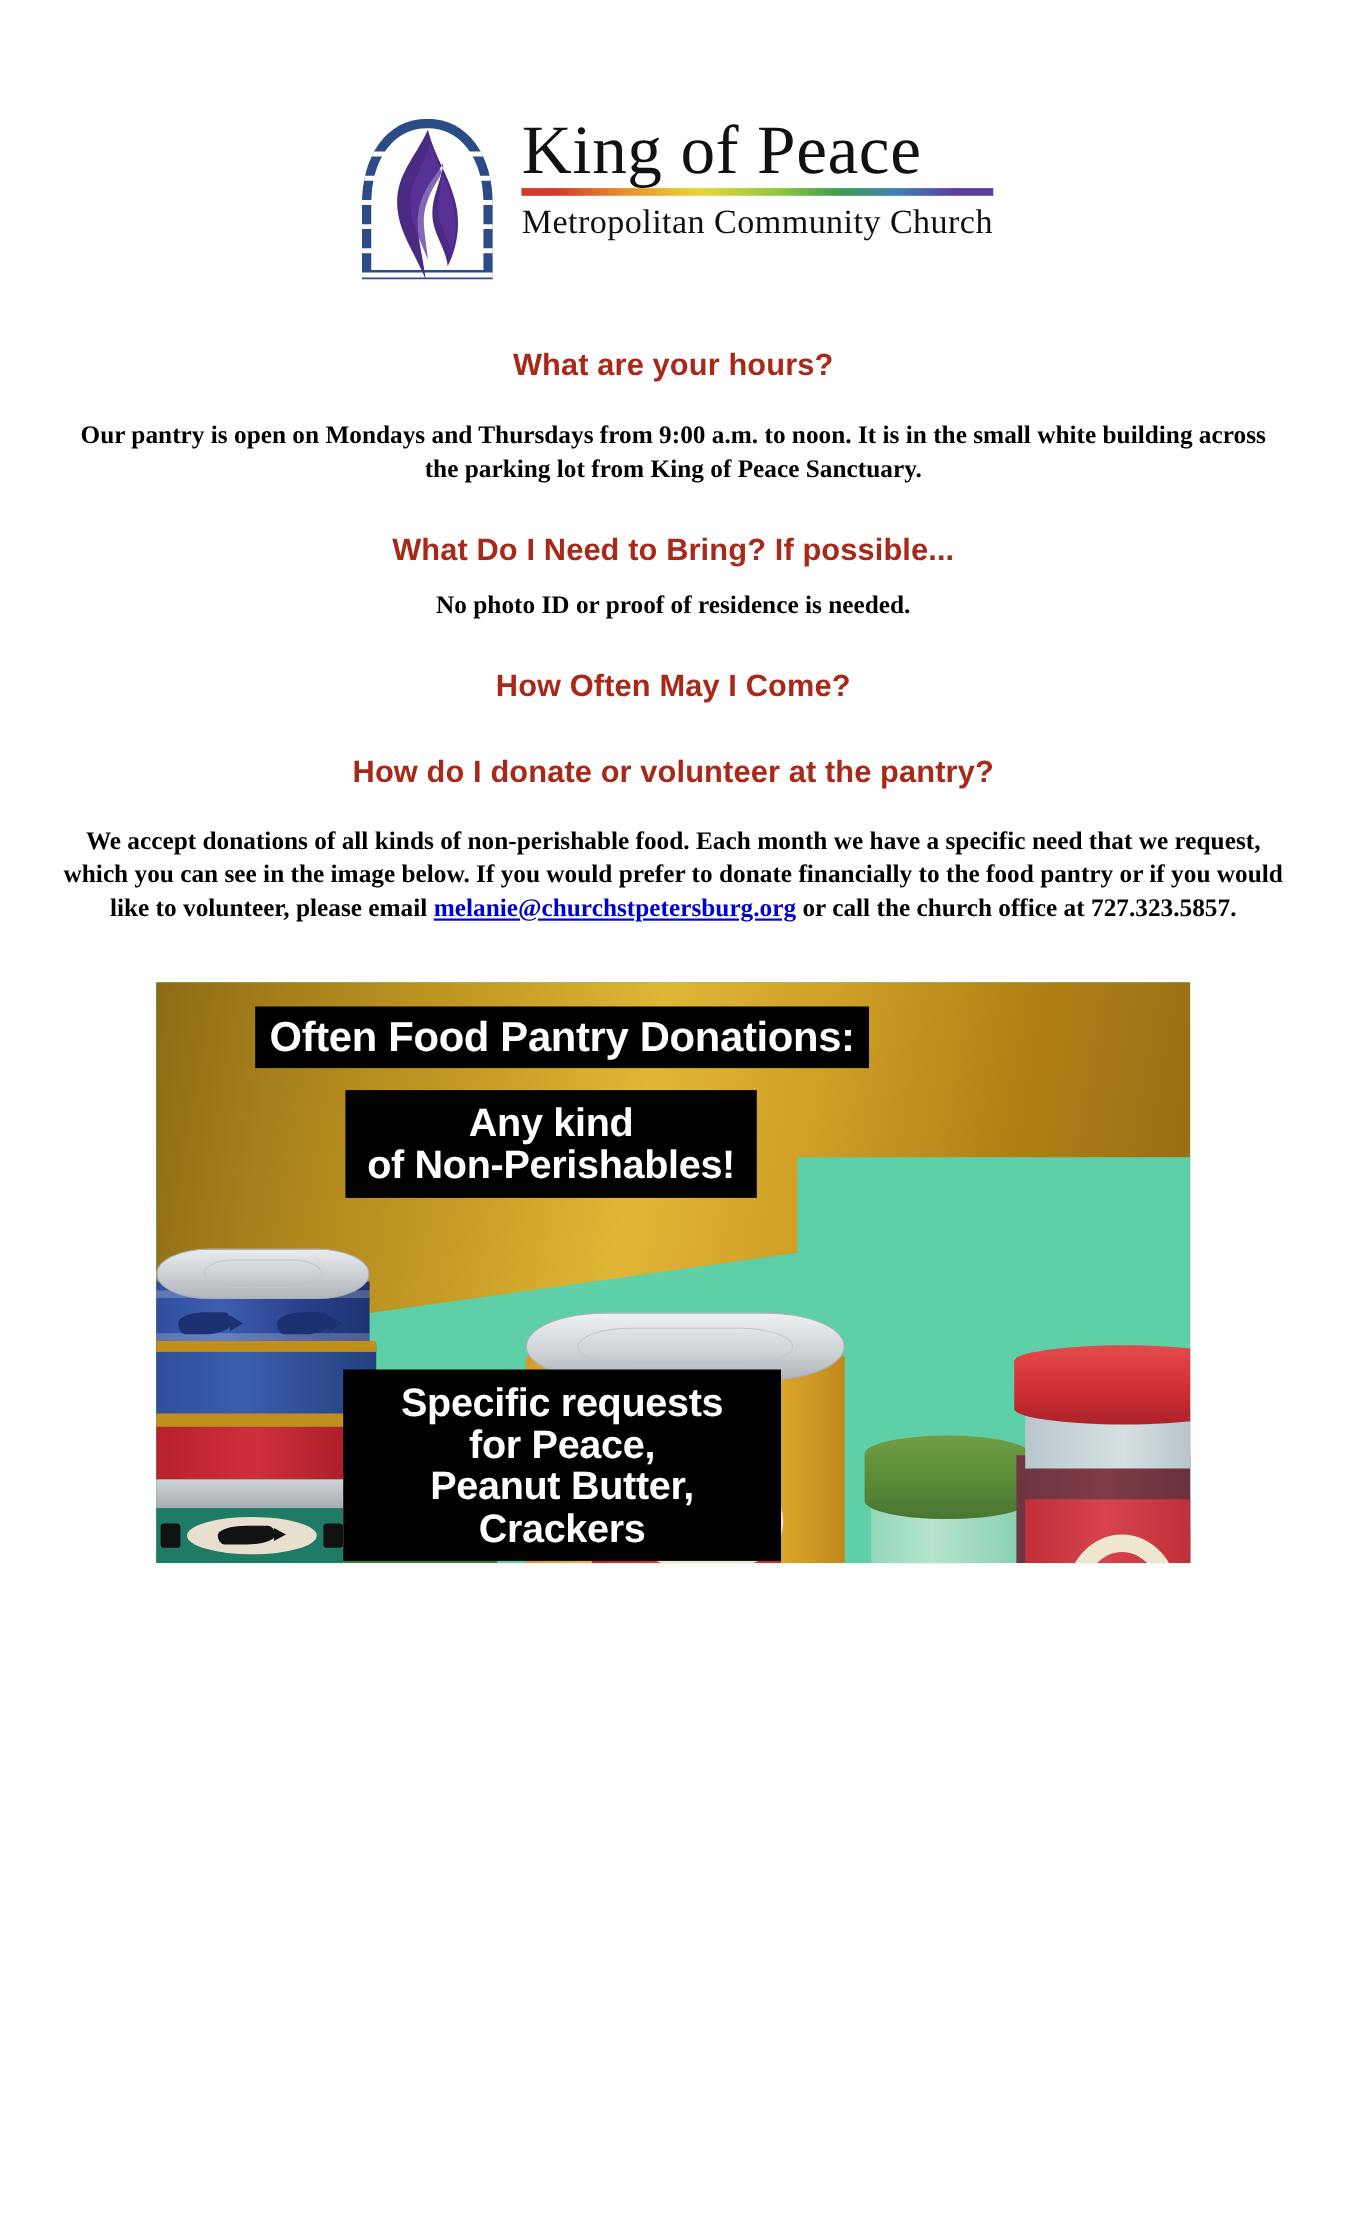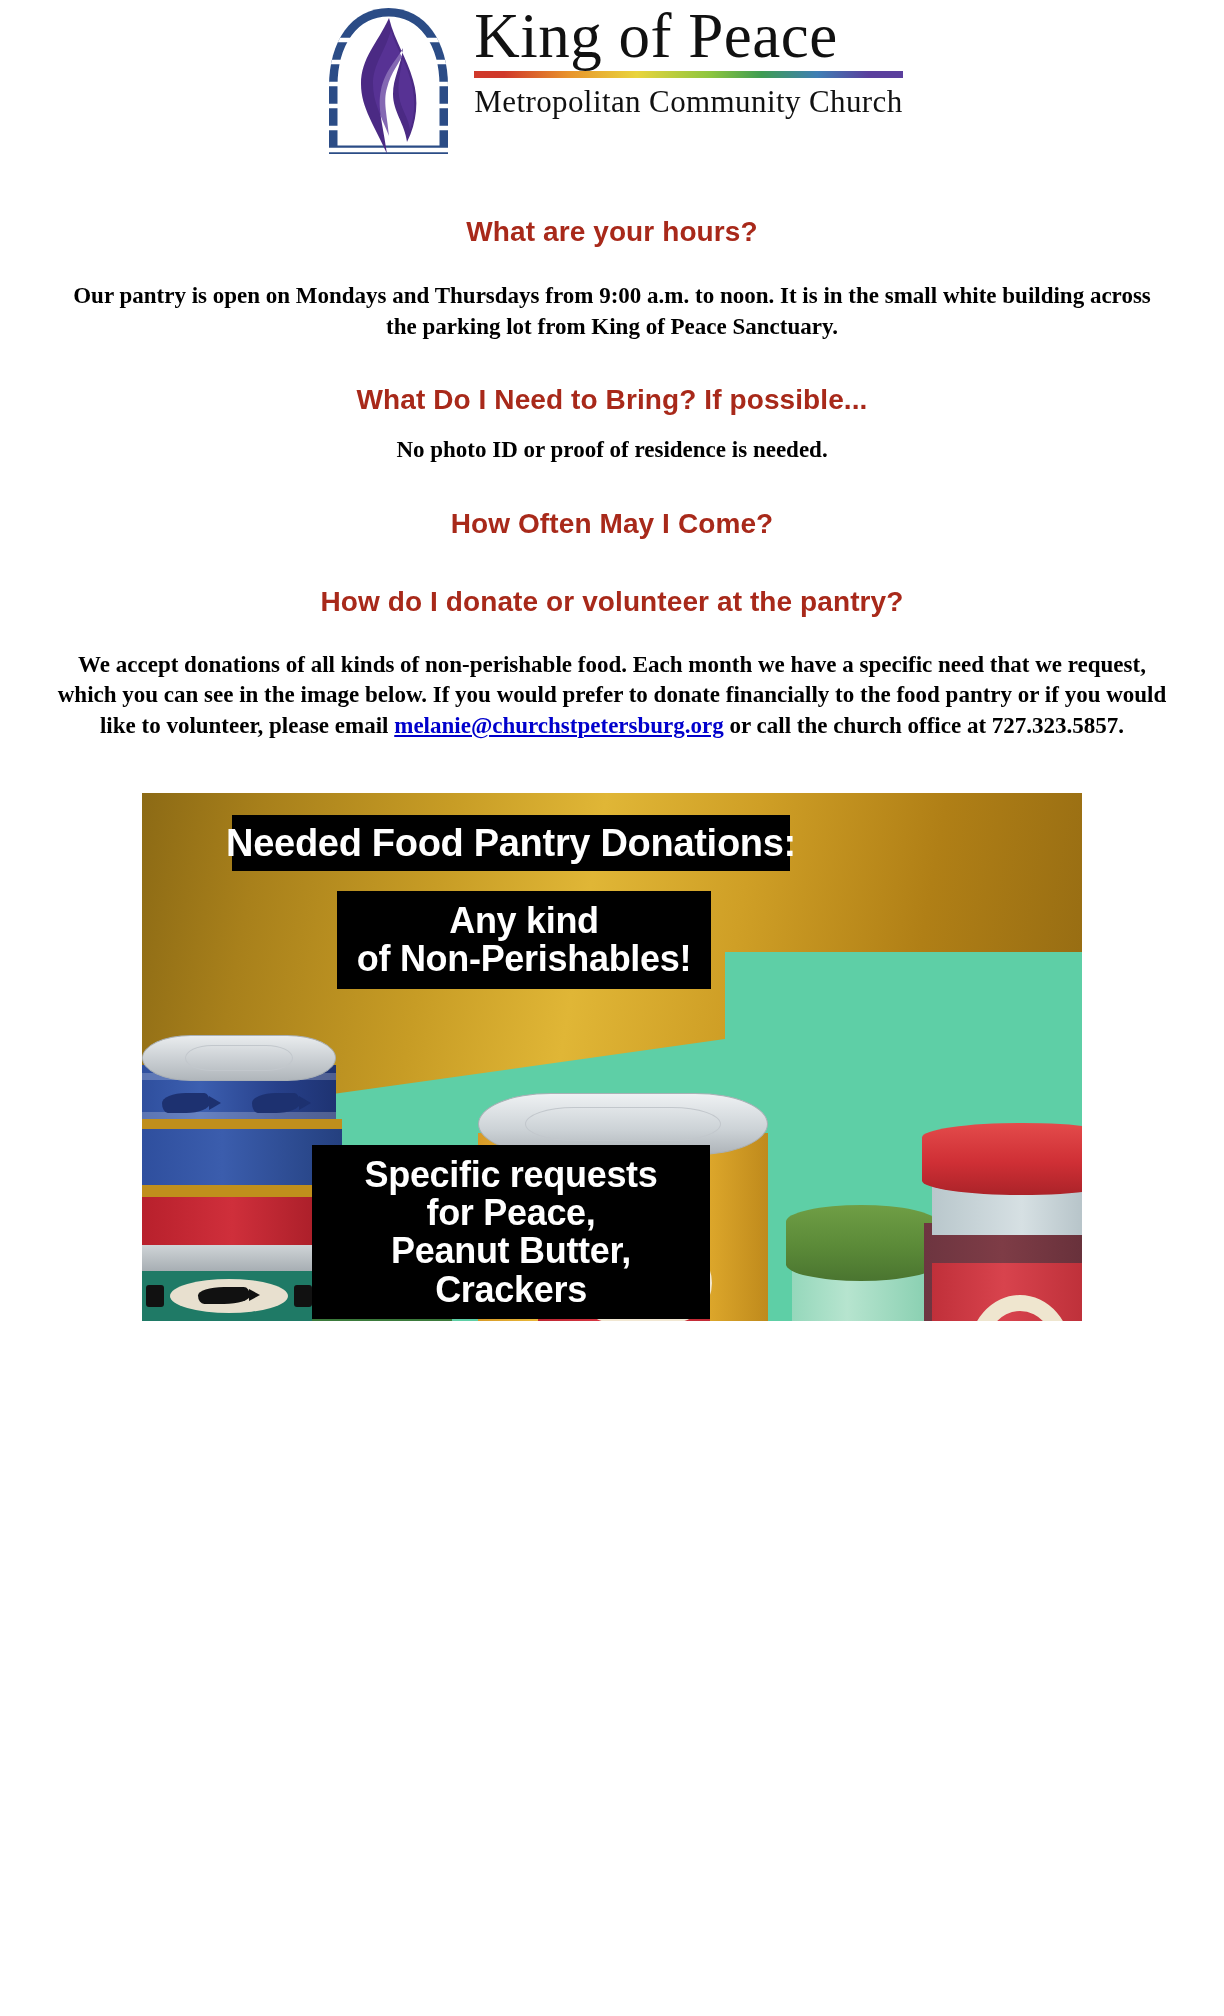--- a/index.html
+++ b/index.html
@@ -10,20 +10,21 @@
   }
   body { width:1224px; min-height:2016px; position:relative; }
 
   .page { width:1224px; padding-top:0; }
 
   
   .logo-block {
     width:1224px;
     display:flex;
     justify-content:center;
+    padding-top:100px;
   }
   .logo {
     display:flex;
     align-items:flex-start;
     gap:18px;
   }
   .logo-mark {
     width:135px; height:150px;
     position:relative; flex:0 0 auto;
     margin-top:4px;
@@ -278,21 +279,21 @@
     background:#000000;
     color:#ffffff;
     font-family:"Liberation Sans", sans-serif;
     font-weight:bold;
     text-align:center;
     display:flex; flex-direction:column;
     align-items:center; justify-content:center;
     line-height:1.06;
   }
   .cap1 { left:90px; top:22px; width:558px; height:56px; font-size:38px; letter-spacing:-0.3px; }
-  .cap2 { left:195px; top:98px; width:374px; height:98px; font-size:36px; letter-spacing:-0.3px; }
+  .cap2 { left:172px; top:98px; width:374px; height:98px; font-size:36px; letter-spacing:-0.3px; }
   .cap3 { left:170px; top:352px; width:398px; height:174px; font-size:36px; letter-spacing:-0.3px; }
   .cap .ln { display:block; white-space:nowrap; }
 </style>
 </head>
 <body>
 
 <div class="page">
 
   <div class="logo-block">
     <div class="logo">
@@ -410,21 +411,21 @@
       <div class="can canH">
         <div class="rbody"></div>
         <div class="rlabel"></div>
         <div class="oring"></div>
 
         <div class="rneck"></div>
         <div class="rlid"></div>
       </div>
 
       <div class="cap cap1">
-        <span class="ln">Needed Food Pantry Donations:</span>
+        <span class="ln">Often Food Pantry Donations:</span>
       </div>
       <div class="cap cap2">
         <span class="ln">Any kind</span>
         <span class="ln">of Non-Perishables!</span>
       </div>
       <div class="cap cap3">
         <span class="ln">Specific requests</span>
         <span class="ln">for Peace,</span>
         <span class="ln">Peanut Butter,</span>
         <span class="ln">Crackers</span>

